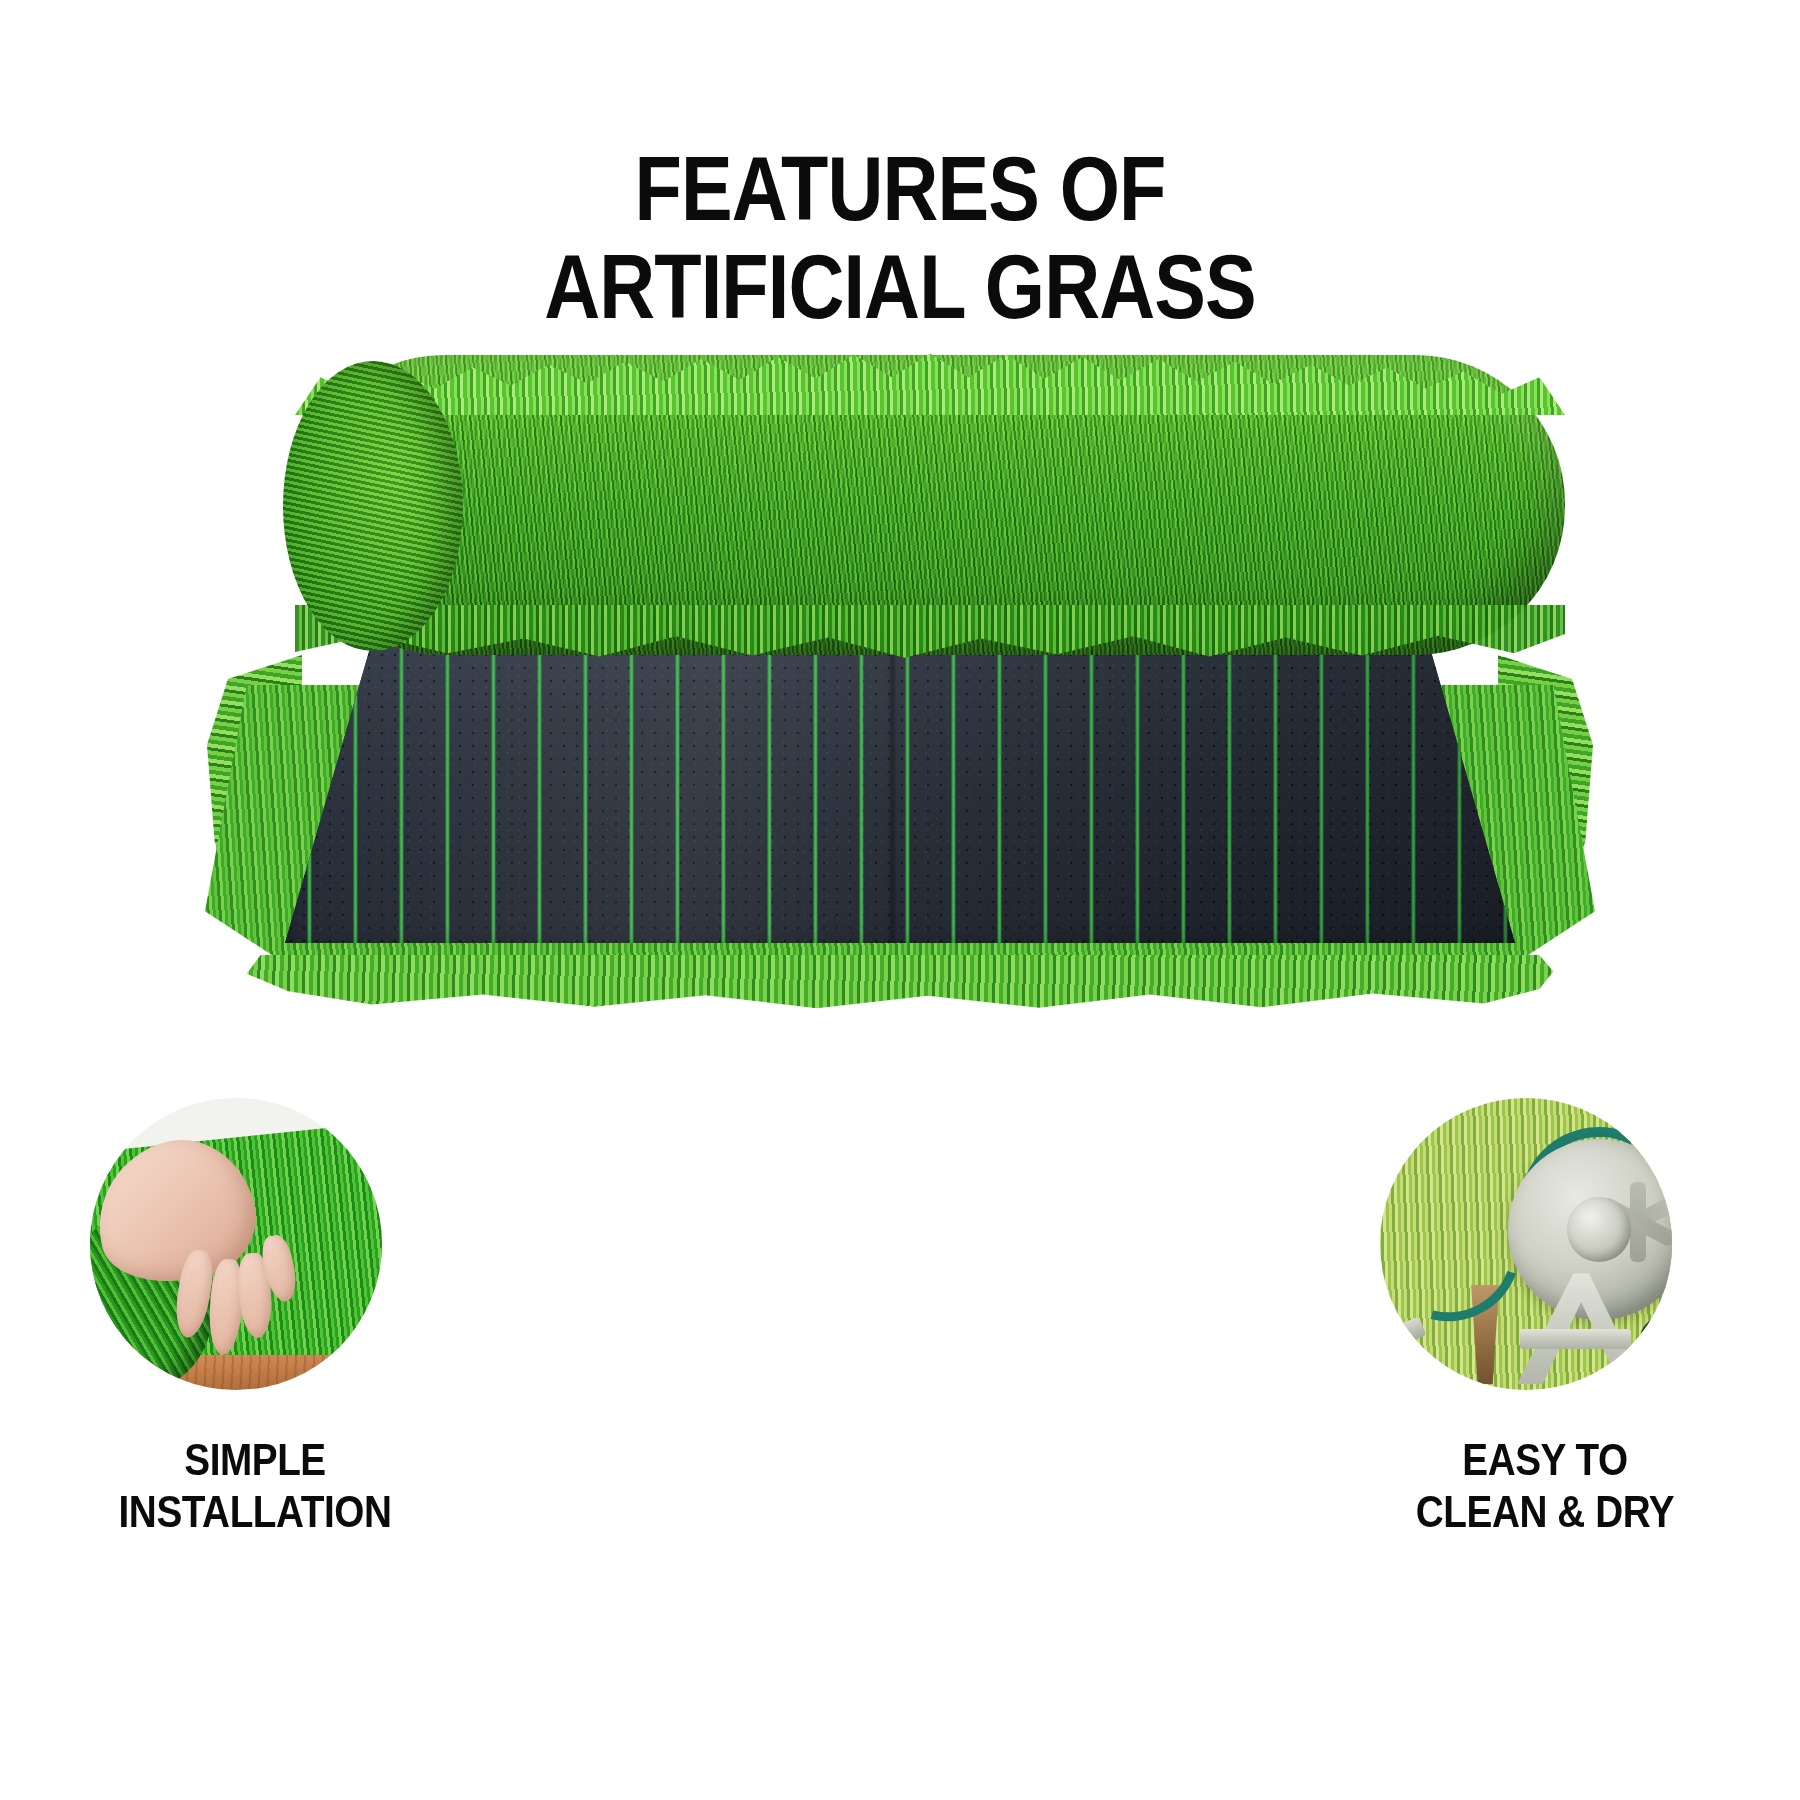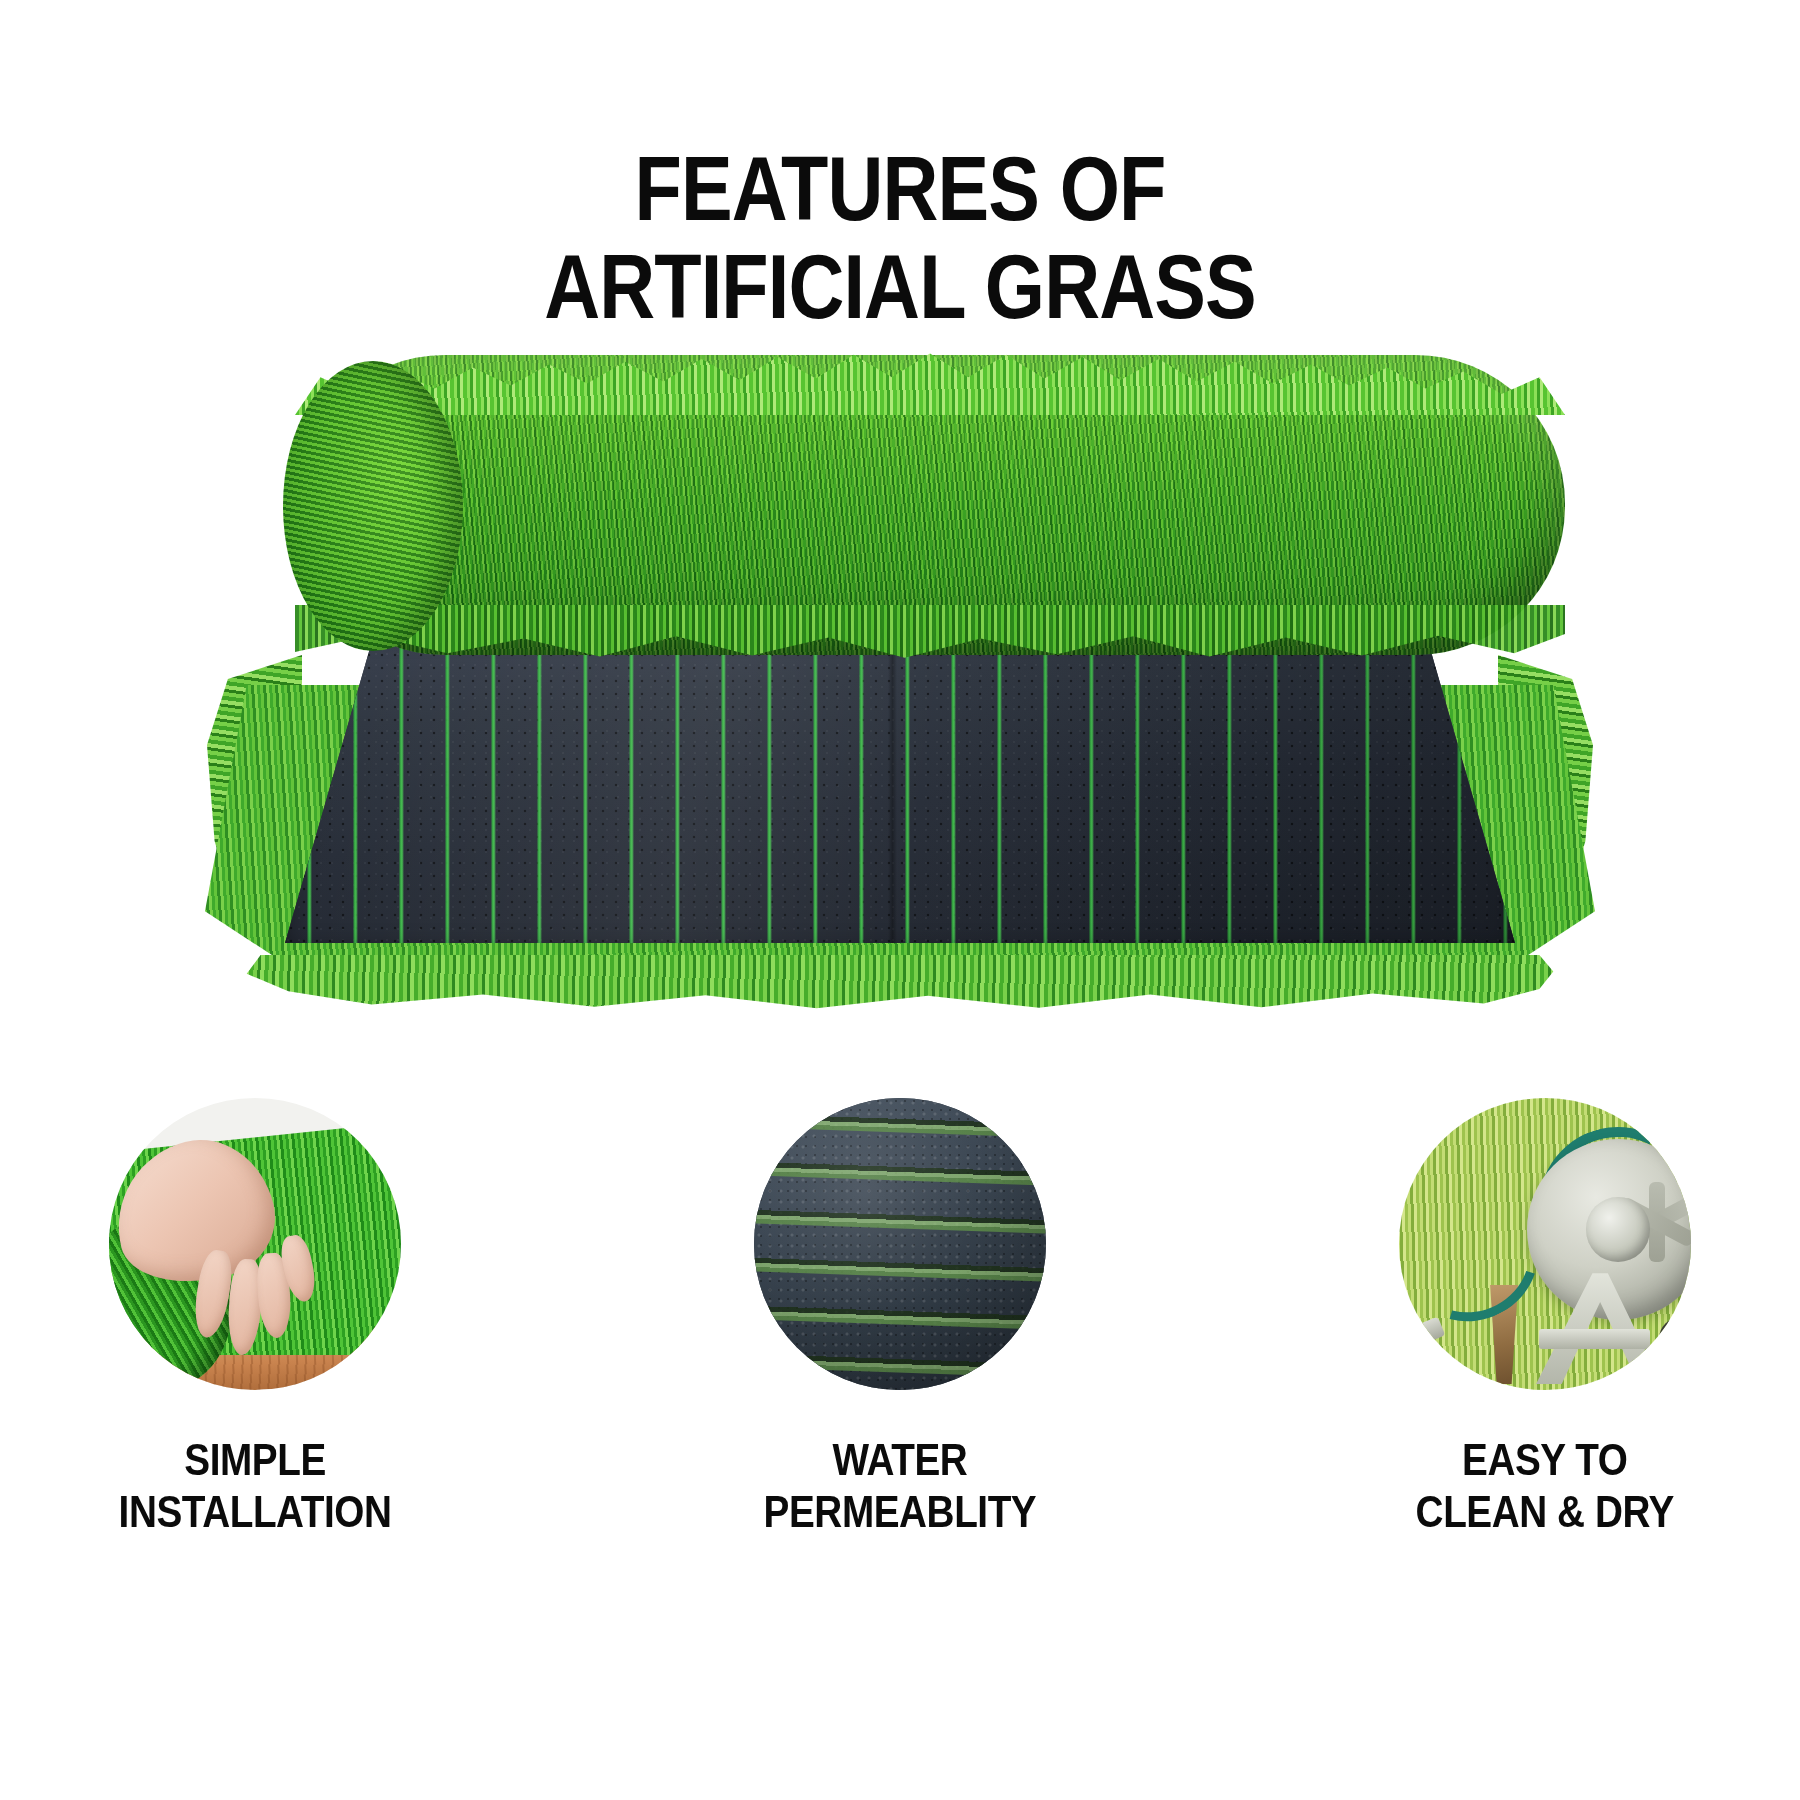--- a/index.html
+++ b/index.html
@@ -223,21 +223,20 @@
     position:absolute;
     top:1098px; left:90px;
     width:1620px; height:640px;
     display:flex;
     justify-content:space-between;
   }
   .feature {
     width:330px;
     display:flex;
     flex-direction:column;
-    align-items:center;
   }
   .circle {
     width:292px; height:292px;
     border-radius:50%;
     overflow:hidden;
     position:relative;
     flex:0 0 auto;
   }
 
   
@@ -529,30 +528,20 @@
       <div class="c1-finger c1-f3"></div>
       <div class="c1-finger c1-f4"></div>
     </div>
     <div class="caption">
       <span>SIMPLE</span>
       <span>INSTALLATION</span>
     </div>
   </div>
 
 
-  <div class="feature">
-    <div class="circle">
-      <div class="c3"></div>
-      <div class="c3-shade"></div>
-    </div>
-    <div class="caption">
-      <span>WATER</span>
-      <span>PERMEABLITY</span>
-    </div>
-  </div>
 
   <div class="feature">
     <div class="circle">
       <div class="c4-turf"></div>
       <div class="c4-stake"></div>
       <div class="c4-hose-tail"></div>
       <div class="c4-nozzle"></div>
       <div class="c4-hose c4-h1"></div>
       <div class="c4-hose c4-h2"></div>
       <div class="c4-hose c4-h3"></div>

